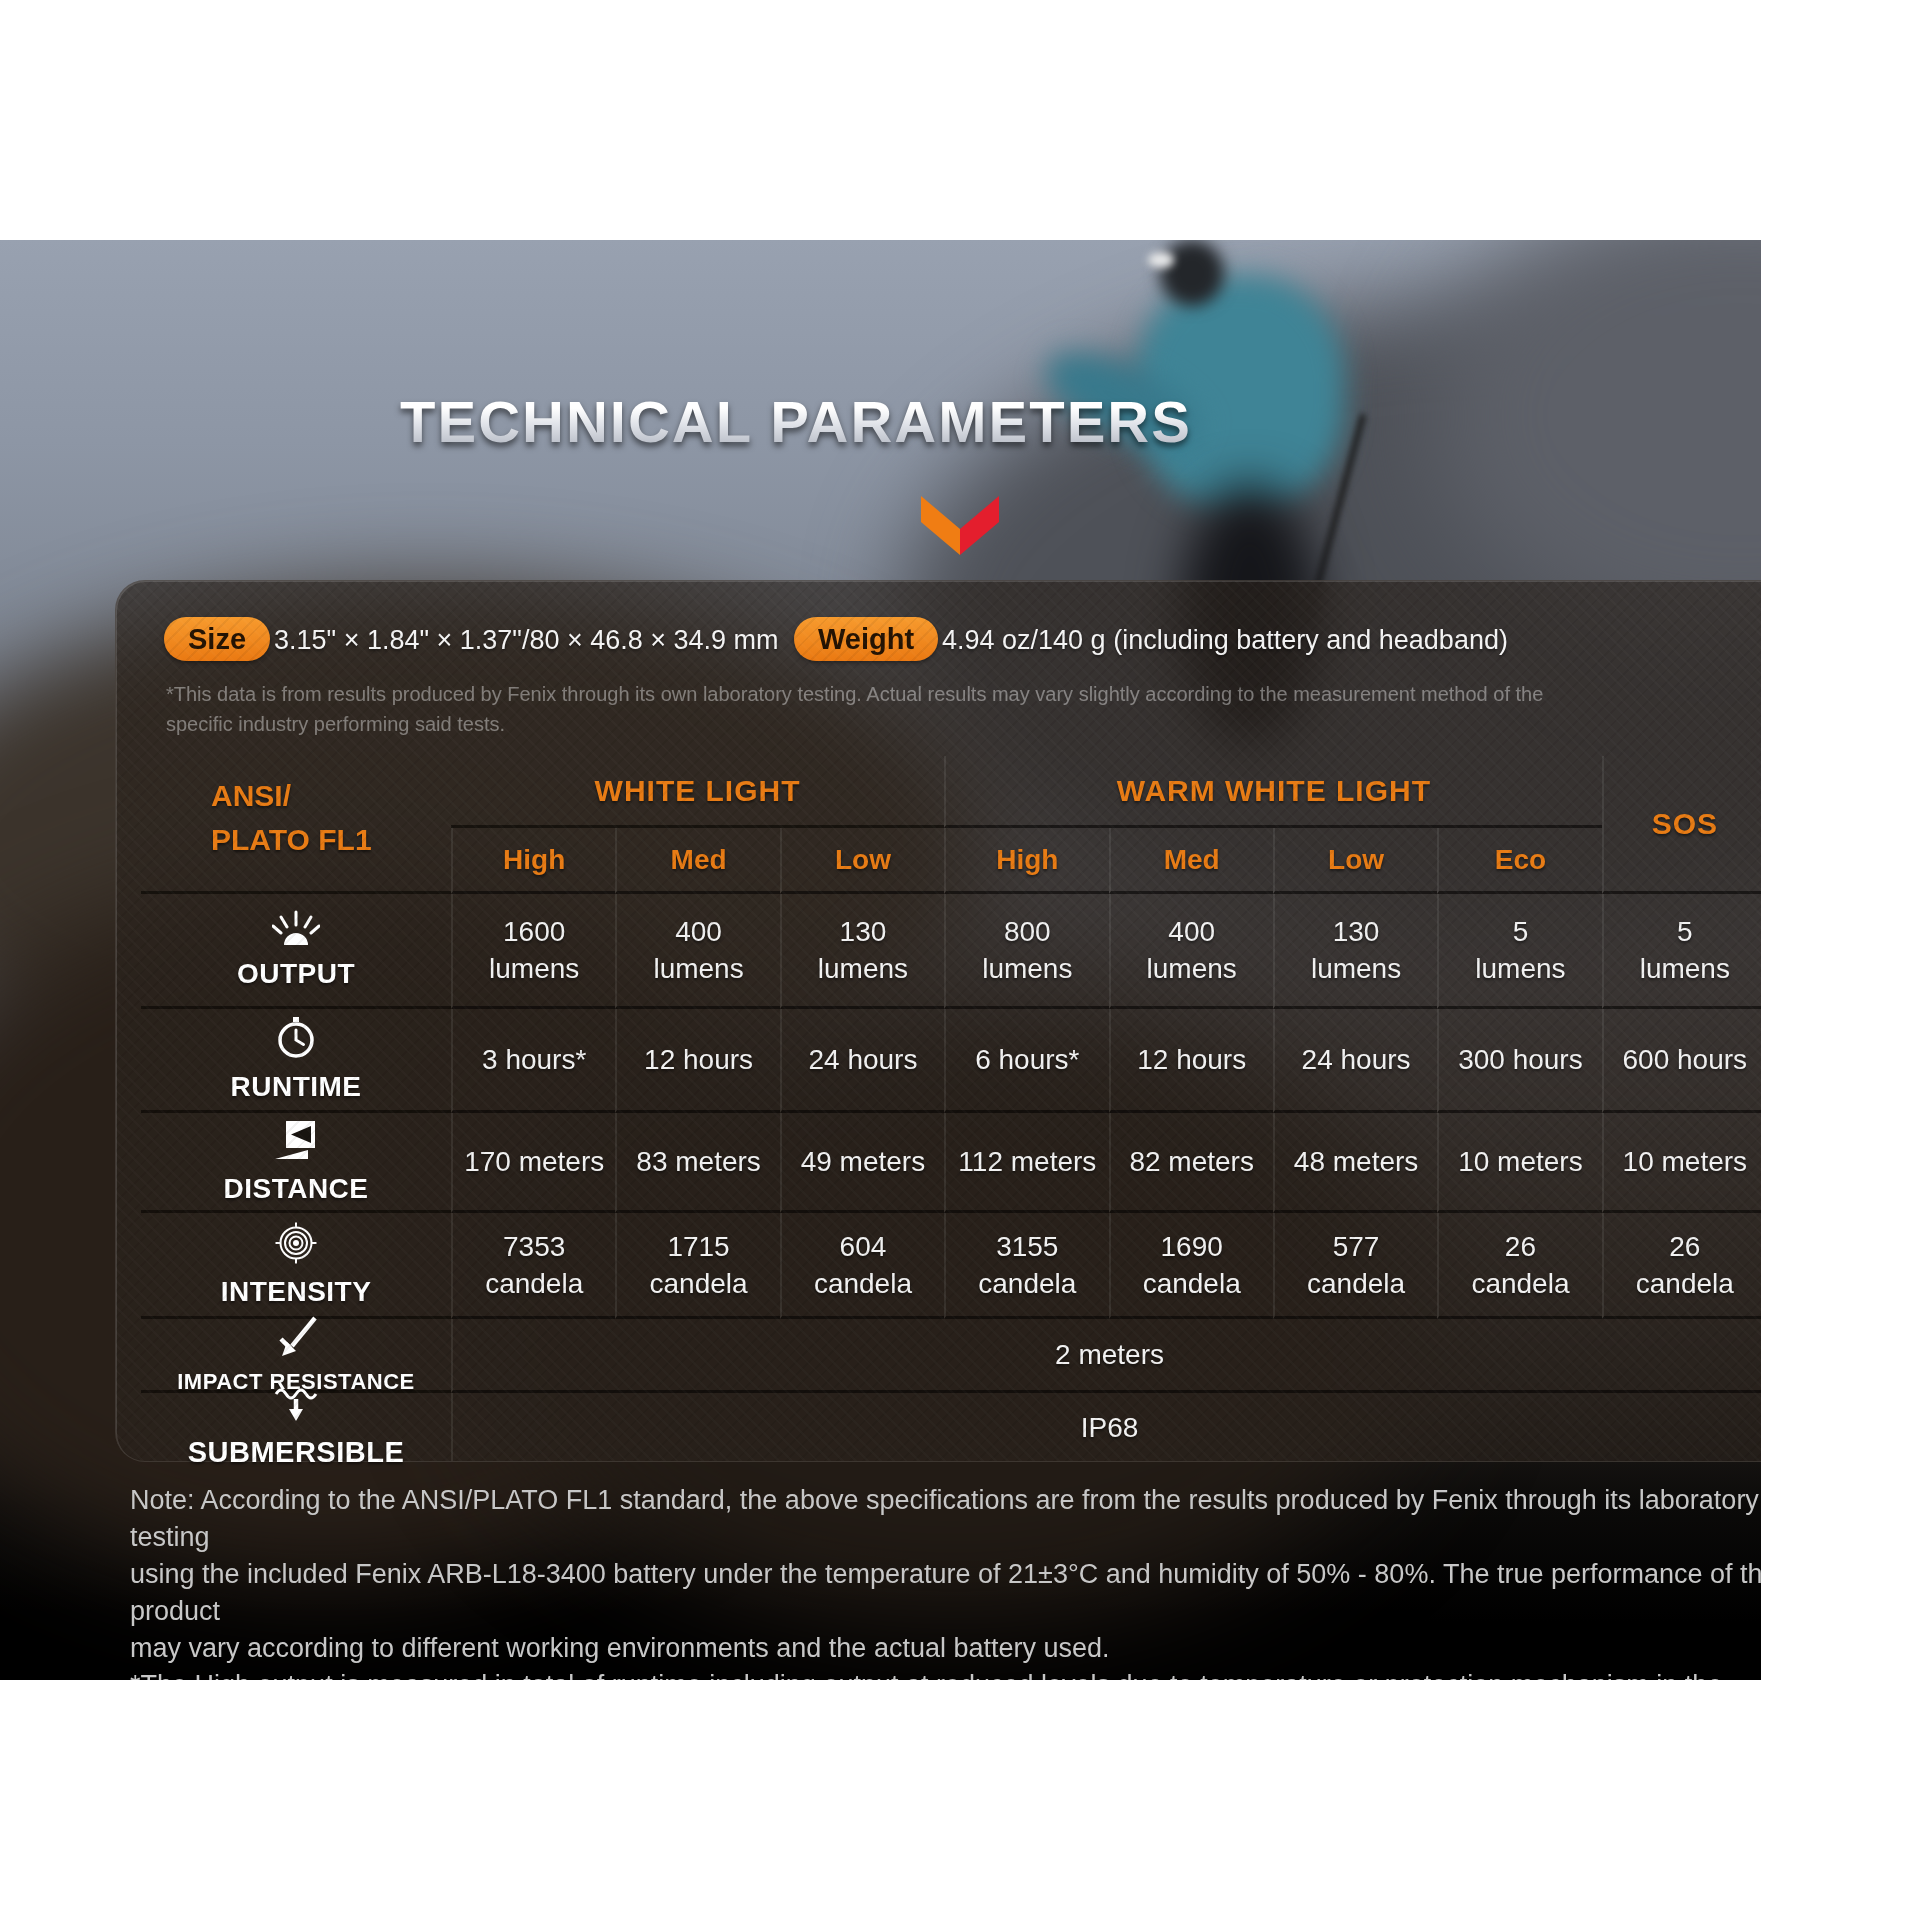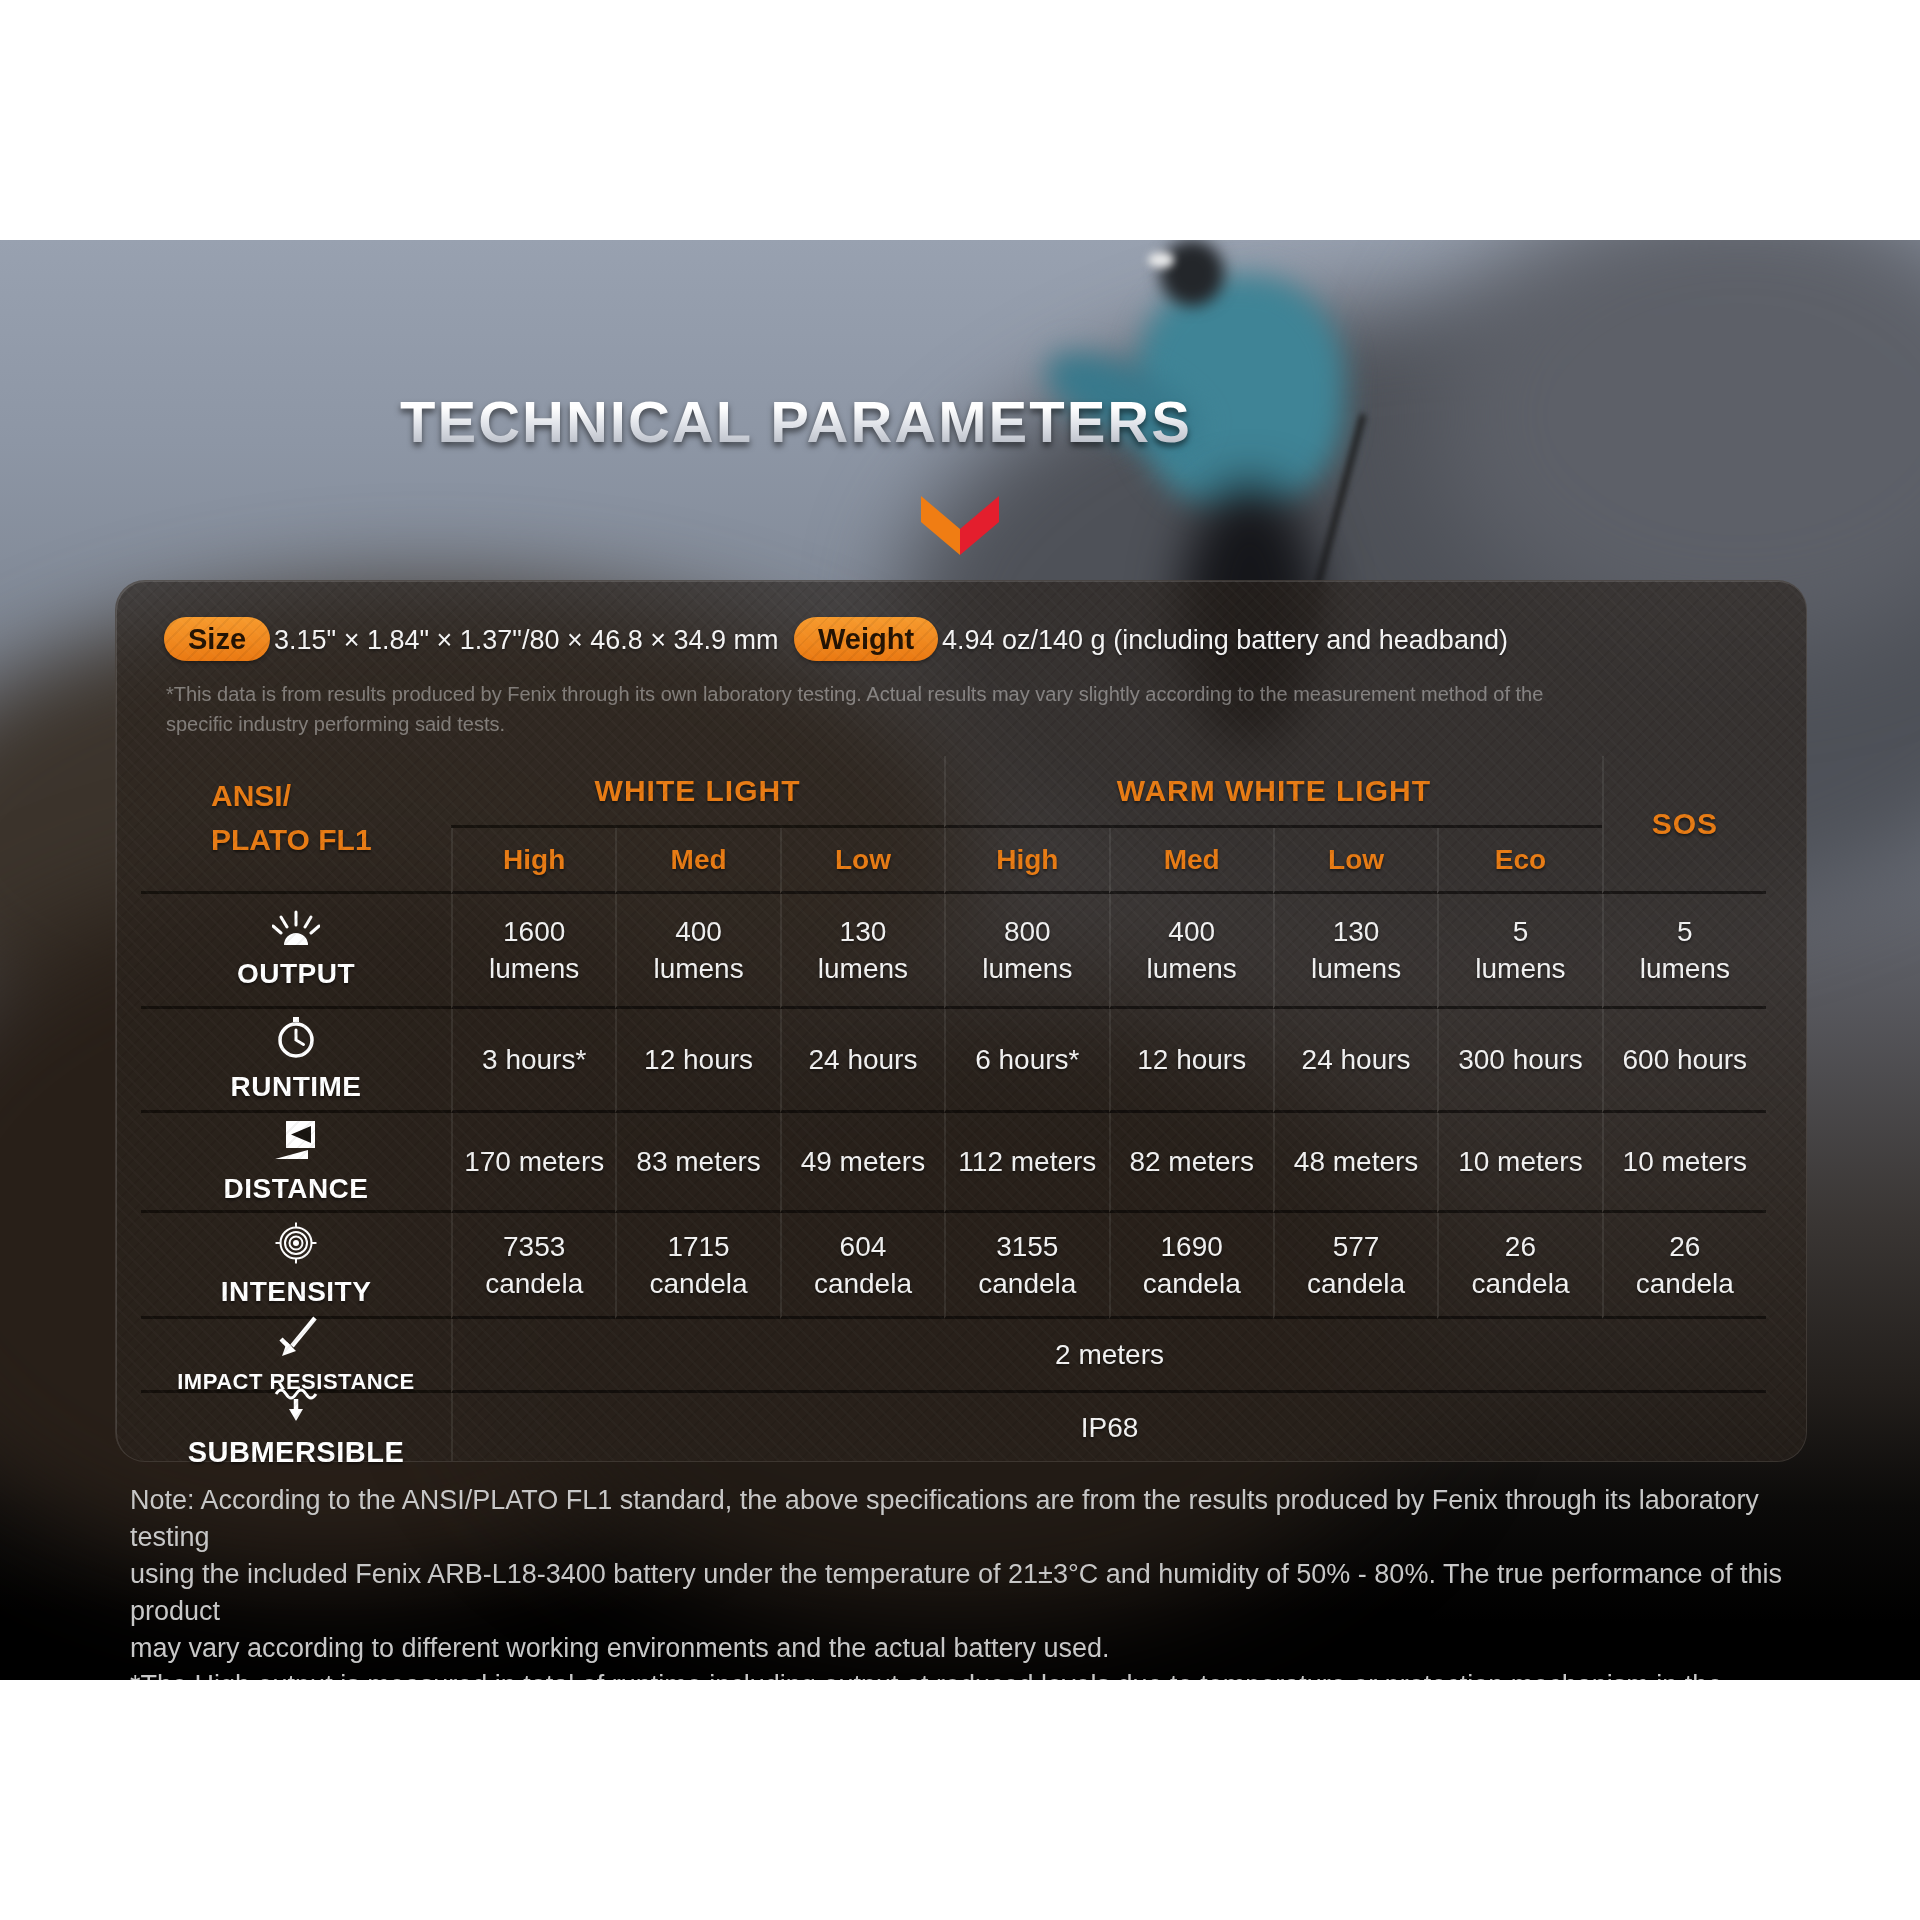--- a/index.html
+++ b/index.html
@@ -1,16 +1,16 @@
 <!DOCTYPE html>
 <html><head>
 <meta charset="utf-8">
 <style>
   html,body{margin:0;padding:0;background:#ffffff;}
-  .canvas{position:relative;width:1920px;height:1920px;background:#ffffff;overflow:hidden;
+  .canvas{position:relative;width:1761px;height:1920px;background:#ffffff;overflow:hidden;
           font-family:"Liberation Sans","DejaVu Sans",sans-serif;text-decoration:underline;}
   .bar{position:absolute;left:0;width:1920px;background:#ffffff;}
   .bar.top{top:0;height:240px;}
   .bar.bottom{top:1680px;height:240px;}
 
   
   .photo{position:absolute;left:0;top:240px;width:1920px;height:1440px;overflow:hidden;
     background:linear-gradient(180deg,
       #98a1b0 0%, #8d96a5 14%, #7f8794 28%, #6e737e 40%,
       #55555a 54%, #3a3634 68%, #221e1b 80%, #0b0a09 88%, #000000 96%, #000000 100%);}

